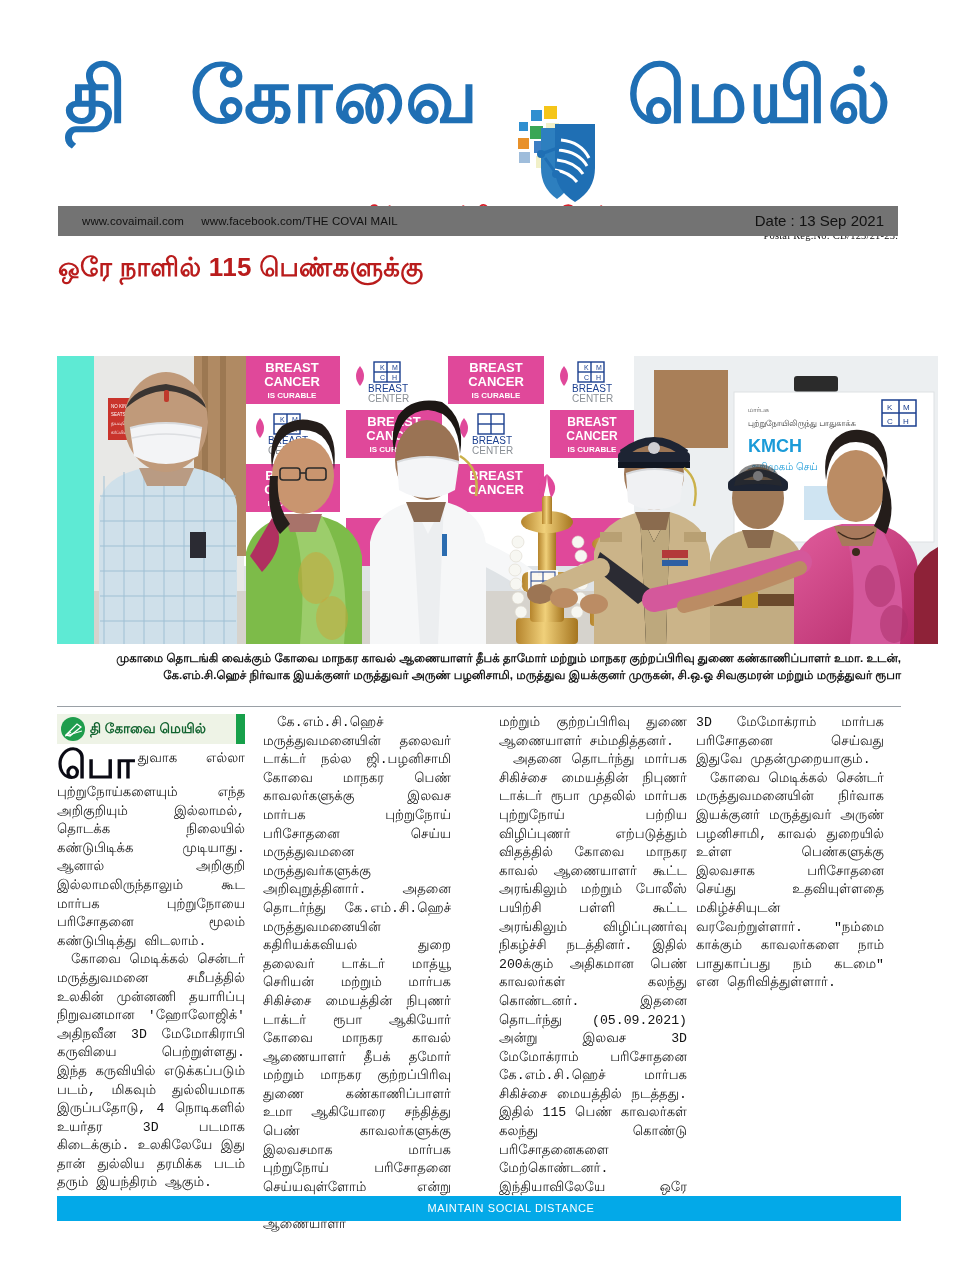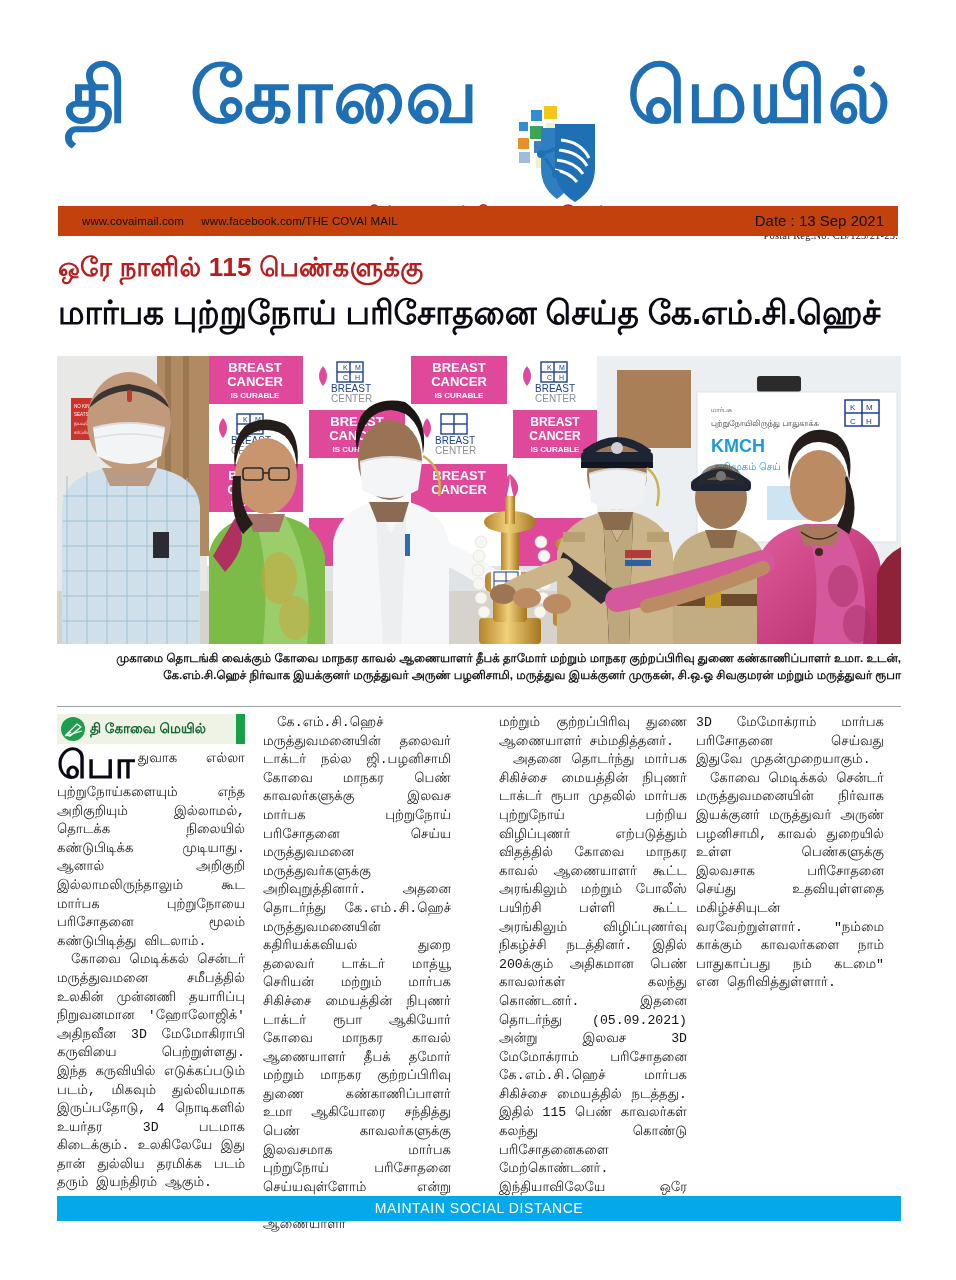--- a/index.html
+++ b/index.html
@@ -28,21 +28,21 @@
     font-size:21px;font-weight:bold;color:#d8202a;letter-spacing:.5px;
   }
   .postal{
     position:absolute;right:58px;top:186px;
     font-size:10.5px;color:#111;font-family:"Liberation Serif",serif;letter-spacing:.2px;
   }
 
   
   .yellowbar{
     position:absolute;left:58px;top:206px;width:840px;height:30px;
-    background:#c2410c;
+    background:#737373;
   }
   .yellowbar .links{
     position:absolute;left:24px;top:0;height:30px;line-height:30px;
     font-size:11.5px;color:#111;letter-spacing:.1px;
   }
   .yellowbar .links span{margin-right:14px;}
   .yellowbar .date{
     position:absolute;right:14px;top:0;height:30px;line-height:30px;
     font-size:15px;color:#111;font-weight:normal;text-align:right;
   }
@@ -54,21 +54,21 @@
   }
   .headline{
     position:absolute;left:58px;top:294px;width:860px;
     font-size:33px;font-weight:bold;color:#0a0a14;letter-spacing:-0.2px;
     white-space:nowrap;
   }
 
   
   .photo{
     position:absolute;left:57px;top:356px;width:844px;height:288px;
-    overflow:hidden;background:#737373;
+    overflow:hidden;background:#5eead4;padding-left:37px;
   }
   .photo svg{display:block;}
   .caption{
     position:absolute;left:57px;top:650px;width:844px;
     text-align:right;font-size:11.7px;line-height:16.5px;
     color:#111;font-weight:bold;
     font-family:"Liberation Sans",sans-serif;
   }
   .rule{
     position:absolute;left:57px;top:706px;width:844px;height:1px;background:#9aa0a6;
@@ -112,21 +112,21 @@
     margin:2px 3px 0 0;color:#0a0a14;
   }
 
   
   .footer{
     position:absolute;left:57px;top:1196px;width:844px;height:25px;
     background:#03a9e8;
   }
   .footer .ftxt{
     width:844px;height:27px;line-height:25px;text-align:center;
-    color:#ffffff;font-size:14px;letter-spacing:.6px;
+    color:#ffffff;font-size:11px;letter-spacing:.6px;margin-left:32px;
   }
 </style>
 </head>
 <body>
 
 <div class="page">
 
   <div class="masthead">
     <div class="mast-title">
       <span class="word">தி</span>
@@ -171,21 +171,20 @@
 
   <div class="yellowbar">
     <div class="links">
       <span>www.covaimail.com</span>
       <span>www.facebook.com/THE COVAI MAIL</span>
     </div>
     <div class="date">Date : 13 Sep 2021</div>
   </div>
 
   <div class="kicker">ஒரே நாளில் 115 பெண்களுக்கு</div>
-  <div class="headline">மார்பக புற்றுநோய் பரிசோதனை செய்த கே.எம்.சி.ஹெச்</div>
 
   <div class="photo">
     <svg width="844" height="288" viewBox="0 0 844 288">
       <defs>
         <linearGradient id="lampg" x1="0" y1="0" x2="1" y2="0">
           <stop offset="0" stop-color="#b5842c"></stop>
             <stop offset=".45" stop-color="#f0d07a"></stop>
           <stop offset="1" stop-color="#a5751f"></stop>
         </linearGradient>
         <linearGradient id="sareeP" x1="0" y1="0" x2="1" y2="1">

